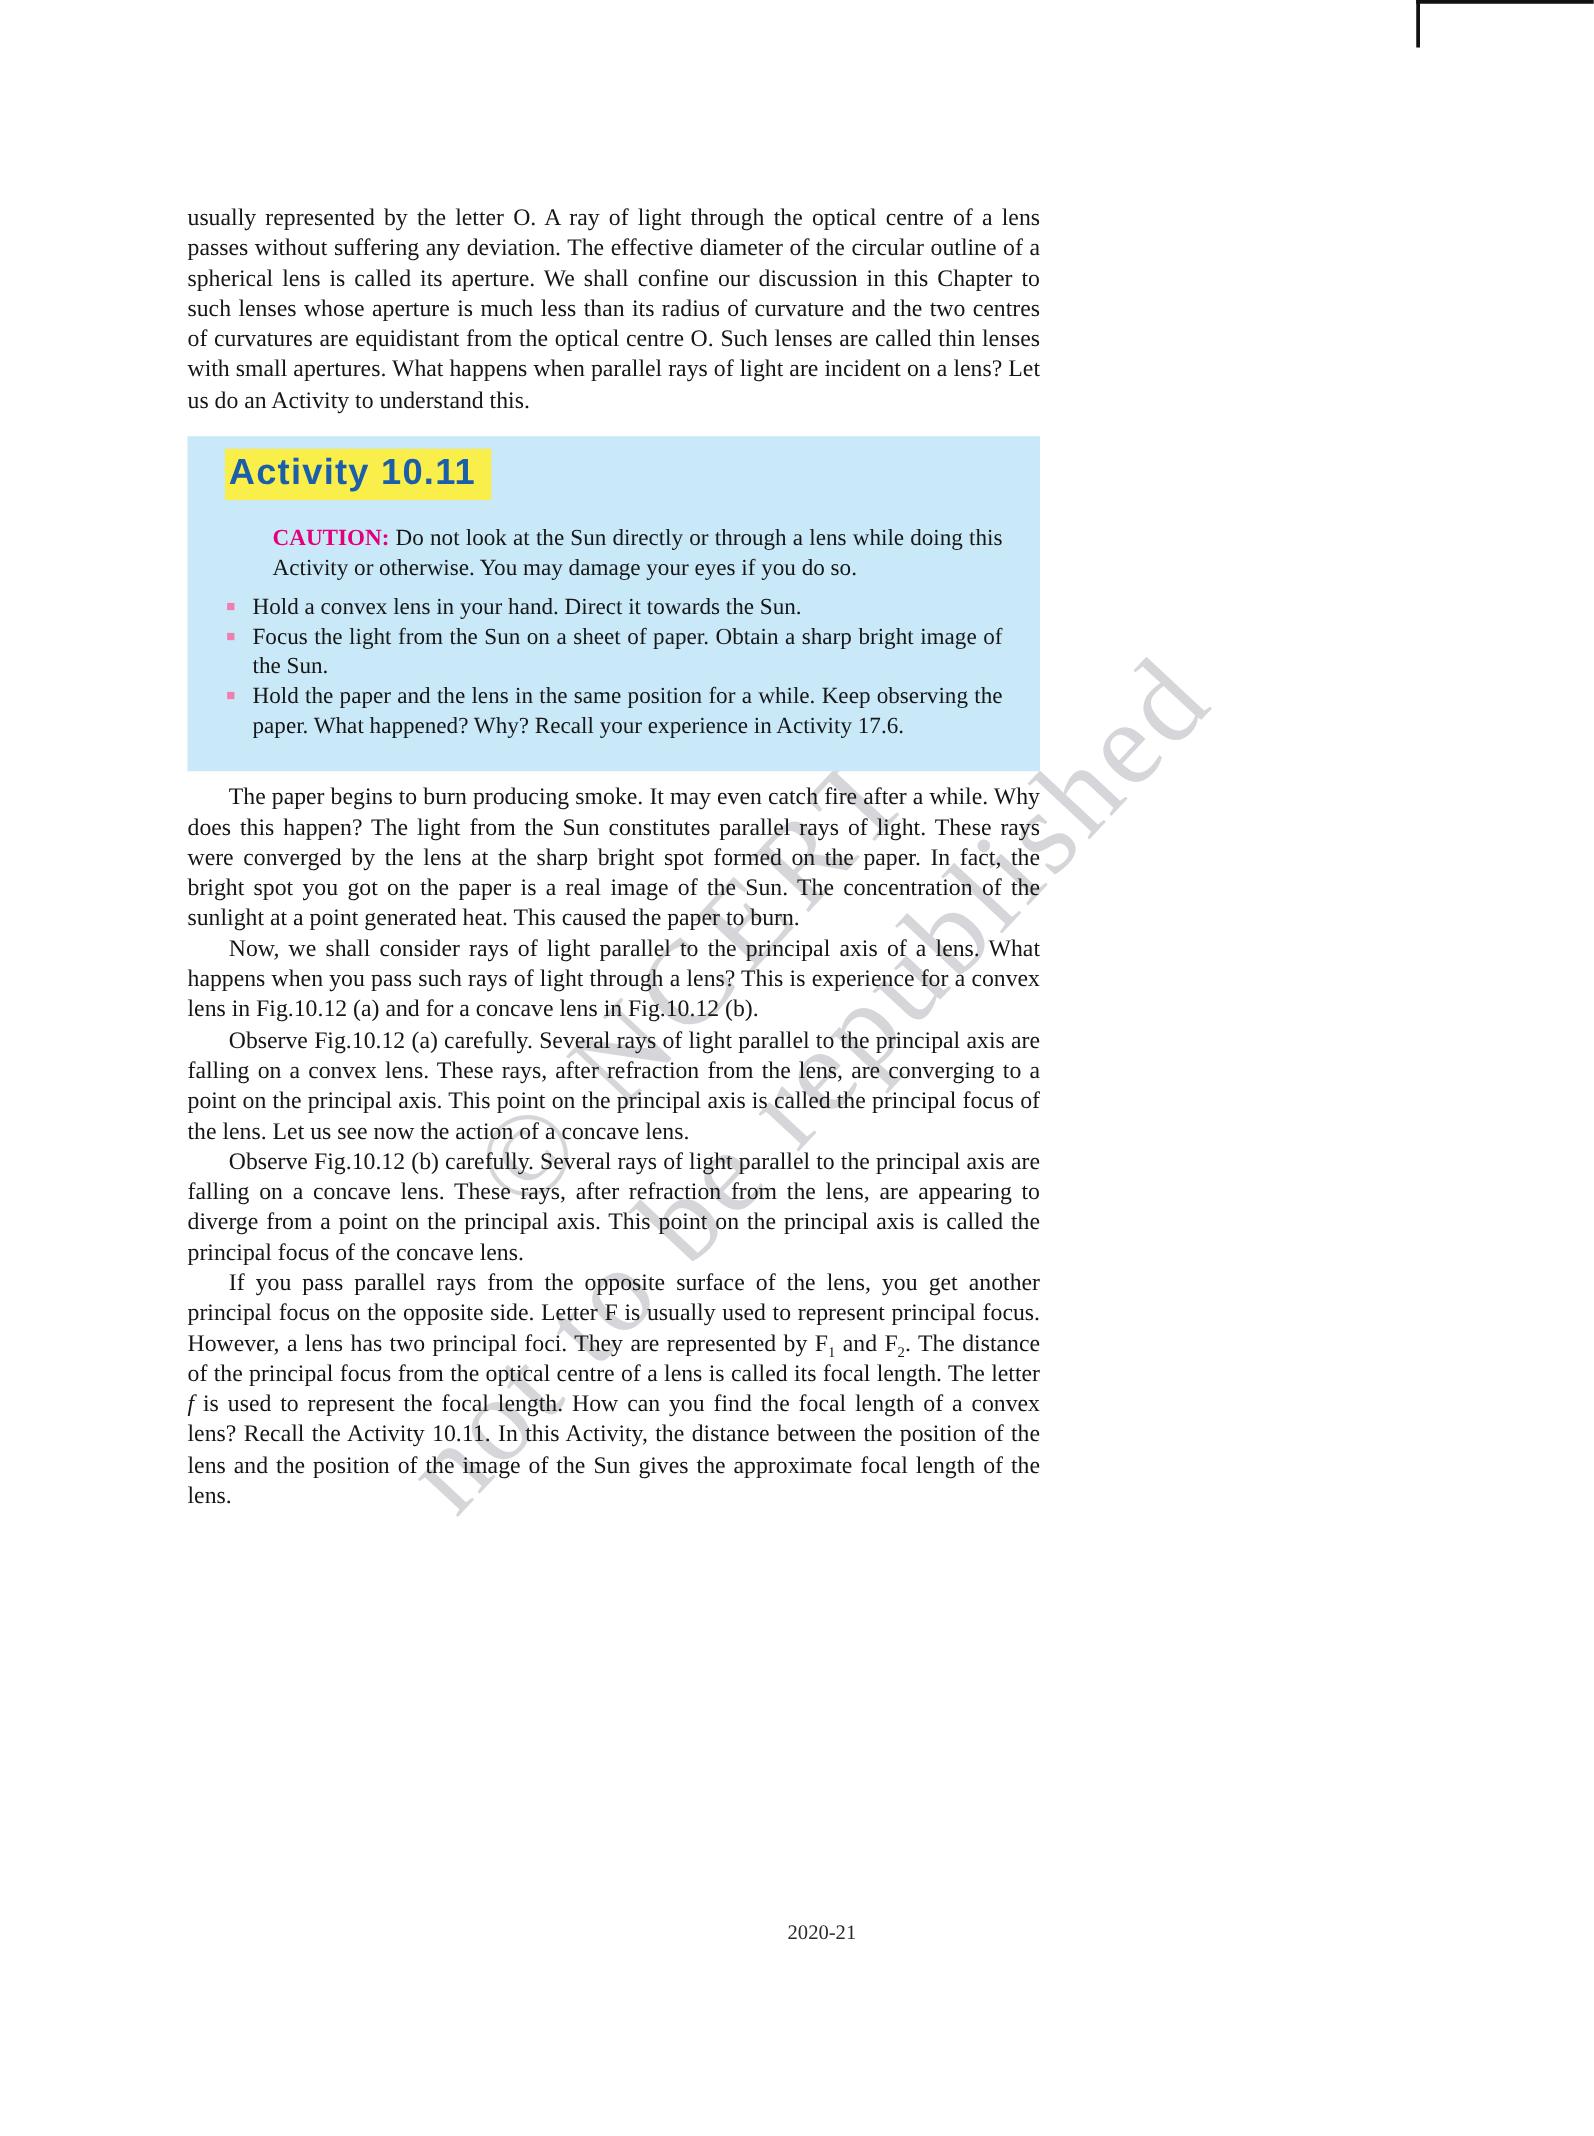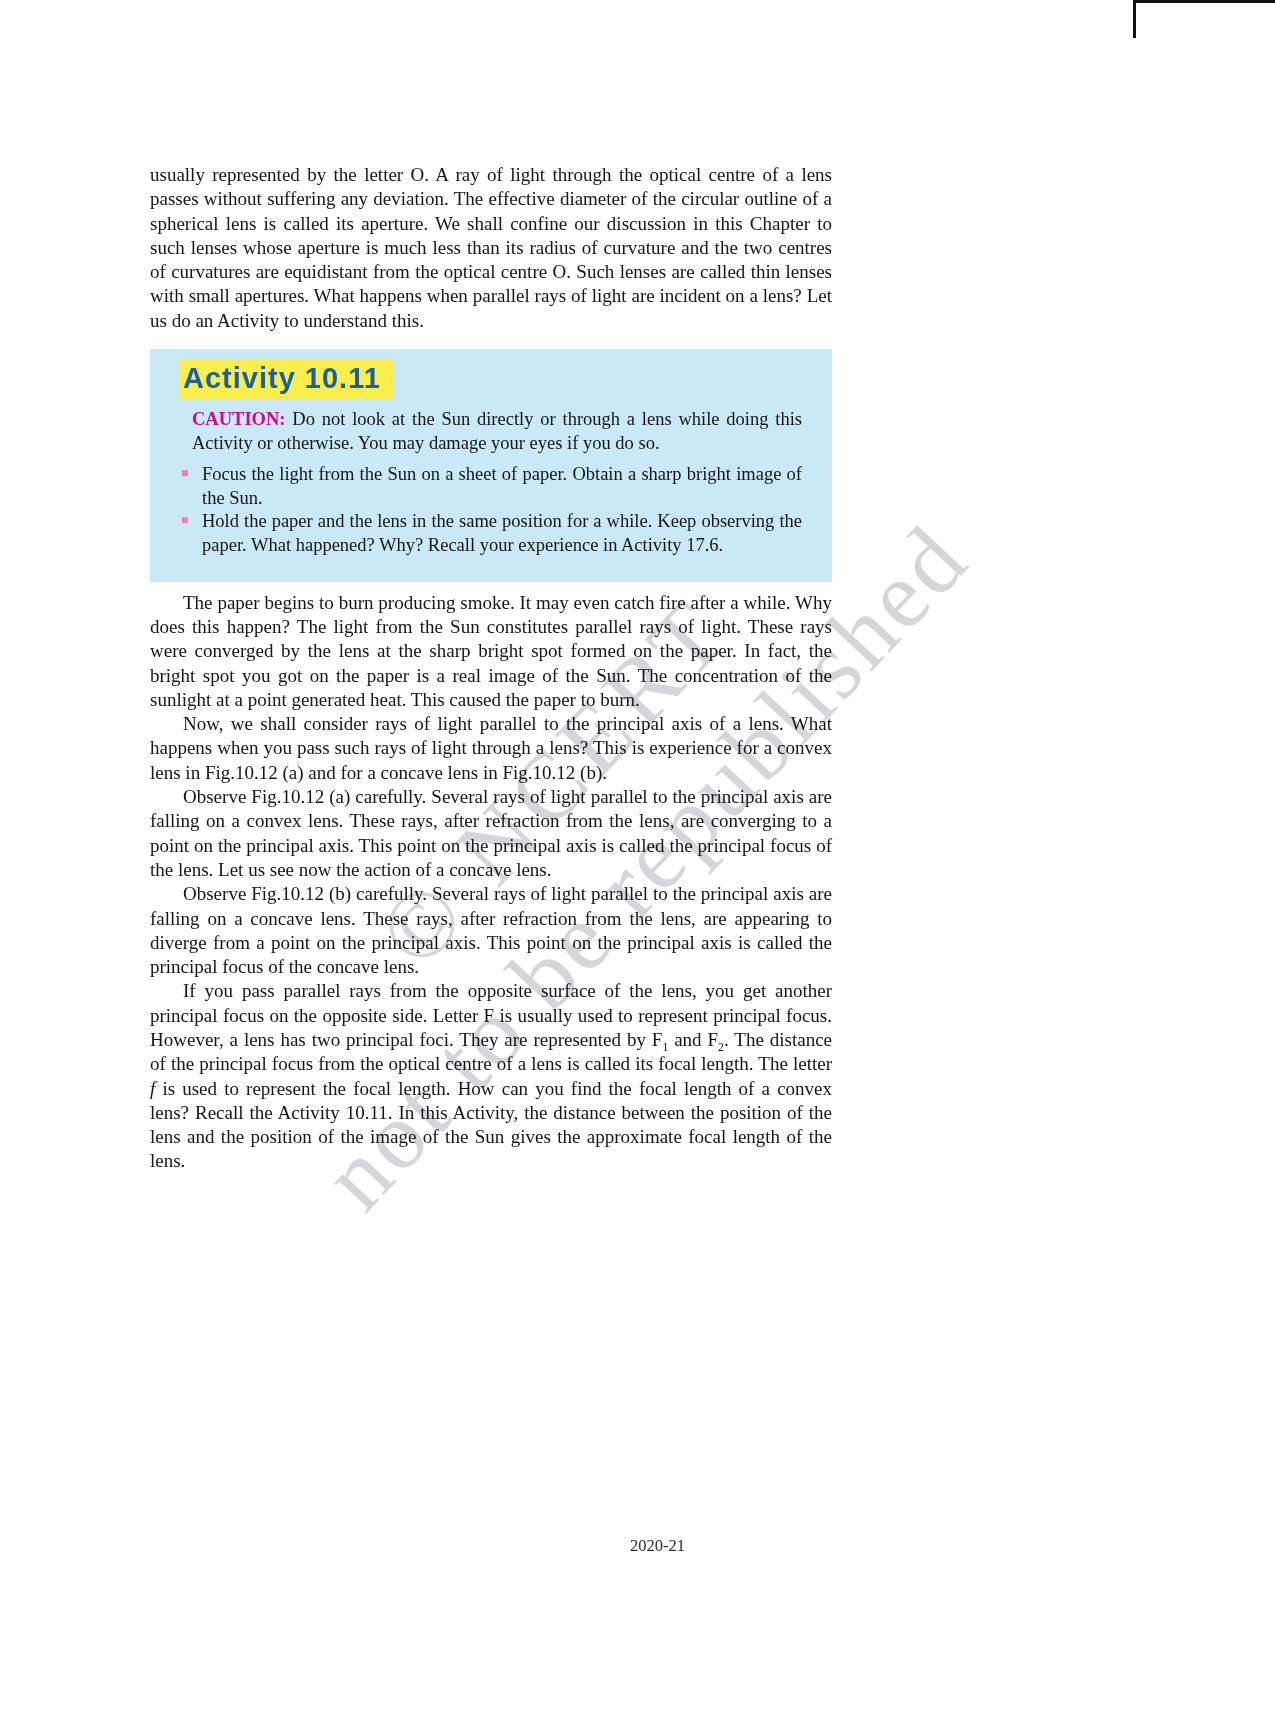--- a/index.html
+++ b/index.html
@@ -64,33 +64,33 @@
     color: #161616;
   }
   p.indent { text-indent: 33px; }
 
   
   .activity-box {
     background: #c9e9f8;
     margin: 16px 0 9px 0;
     padding: 8px 30px 24px 30px;
   }
-  .activity-title { margin: 2px 0 8px 0; }
+  .activity-title { margin: 2px 0 20px 0; }
   .activity-title .hl {
     display: inline-block;
     background: #f9ee4a;
     color: #1b5eaa;
     font-family: "Liberation Sans", sans-serif;
     font-weight: bold;
     font-size: 29px;
     padding: 3px 12px 5px 3px;
     letter-spacing: 1px;
   }
   .caution {
-    margin-left: 12px;
+    margin-left: 38px;
     font-size: 18.5px;
     line-height: 23.6px;
     text-align: justify;
     color: #161616;
     margin-bottom: 8px;
   }
   .caution-label {
     color: #e4007d;
     font-weight: bold;
   }
@@ -170,21 +170,21 @@
   <div class="content">
 
     <p class="body">usually represented by the letter O. A ray of light through the optical centre of a lens passes without suffering any deviation. The effective diameter of the circular outline of a spherical lens is called its aperture. We shall confine our discussion in this Chapter to such lenses whose aperture is much less than its radius of curvature and the two centres of curvatures are equidistant from the optical centre O. Such lenses are called thin lenses with small apertures. What happens when parallel rays of light are incident on a lens?  Let us do an Activity to understand this.</p>
 
     <div class="activity-box">
       <div class="activity-title">
         <span class="hl">Activity  10.11</span>
       </div>
       <p class="caution"><span class="caution-label">CAUTION:</span><span> Do not look at the Sun directly or through a lens while doing this Activity or otherwise. You may damage your eyes if you do so.</span></p>
       <ul class="bullets">
-        <li><span class="bullet-sq">■</span></li>
+        <li><span class="bullet-sq">■</span><span>Hold a convex lens in your hand. Direct it towards the Sun.</span></li>
         <li><span class="bullet-sq">■</span><span>Focus the light from the Sun on a sheet of paper. Obtain a sharp bright image of the Sun.</span></li>
         <li><span class="bullet-sq">■</span><span>Hold the paper and the lens in the same position for a while.  Keep observing the paper. What happened? Why? Recall your experience in Activity 17.6.</span></li>
       </ul>
     </div>
 
     <p class="body indent">The paper begins to burn producing smoke. It may even catch fire after a while.  Why does this happen? The light from the Sun constitutes parallel rays of light.  These rays were converged by the lens at the sharp bright spot formed on the paper.  In fact, the bright spot you got on the paper is a real image of the Sun. The concentration of the sunlight at a point generated heat.  This caused the paper to burn.</p>
     <p class="body indent">Now, we shall consider rays of light parallel to the principal axis of a lens.  What happens when you pass such rays of light through a lens? This is experience for a convex lens in Fig.10.12 (a) and for a concave lens in Fig.10.12 (b).</p>
     <p class="body indent">Observe Fig.10.12 (a) carefully. Several rays of light parallel to the principal axis are falling on a convex lens. These rays, after refraction from the lens, are converging to a point on the principal axis. This point on the principal axis is called the principal focus of the lens. Let us see now the action of a concave lens.</p>
     <p class="body indent">Observe Fig.10.12 (b) carefully. Several rays of light parallel to the principal axis are falling on a concave lens. These rays, after refraction from the lens, are appearing to diverge from a point on the principal axis. This point on the principal axis is called the principal focus of the concave lens.</p>
     <p class="body indent"><span>If you pass parallel rays from the opposite surface of the lens, you get another principal focus on the opposite side. Letter F is usually used to represent principal focus. However, a lens has two principal foci.  They are represented by F</span><sub>1</sub><span> and F</span><sub>2</sub><span>. The distance of the principal focus from the optical centre of a lens is called its focal length. The letter </span><span class="ital-f">f</span><span> is used to represent the focal length. How can you find the focal length of a convex lens? Recall the Activity 10.11. In this Activity, the distance between the position of the lens and the position of the image of the Sun gives the approximate focal length of the lens.</span></p>

